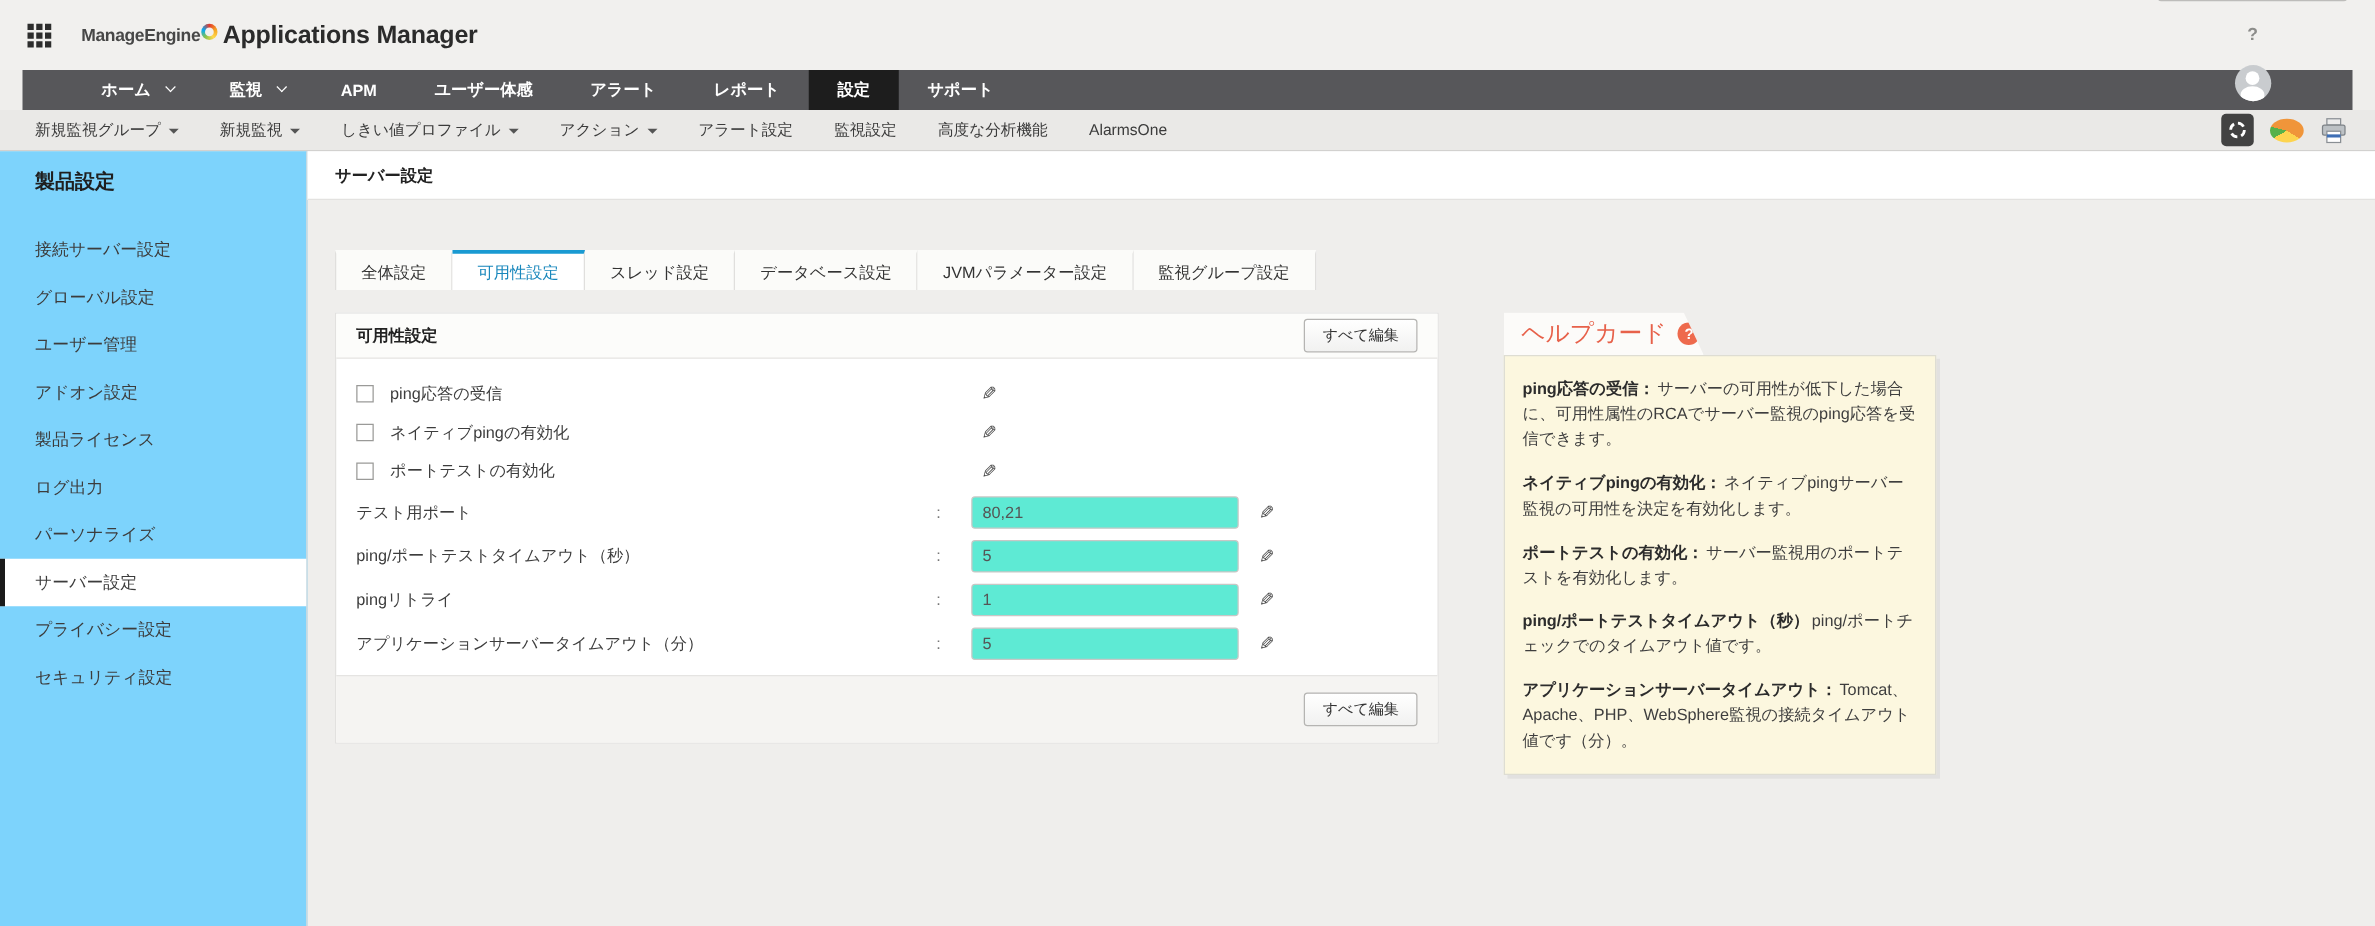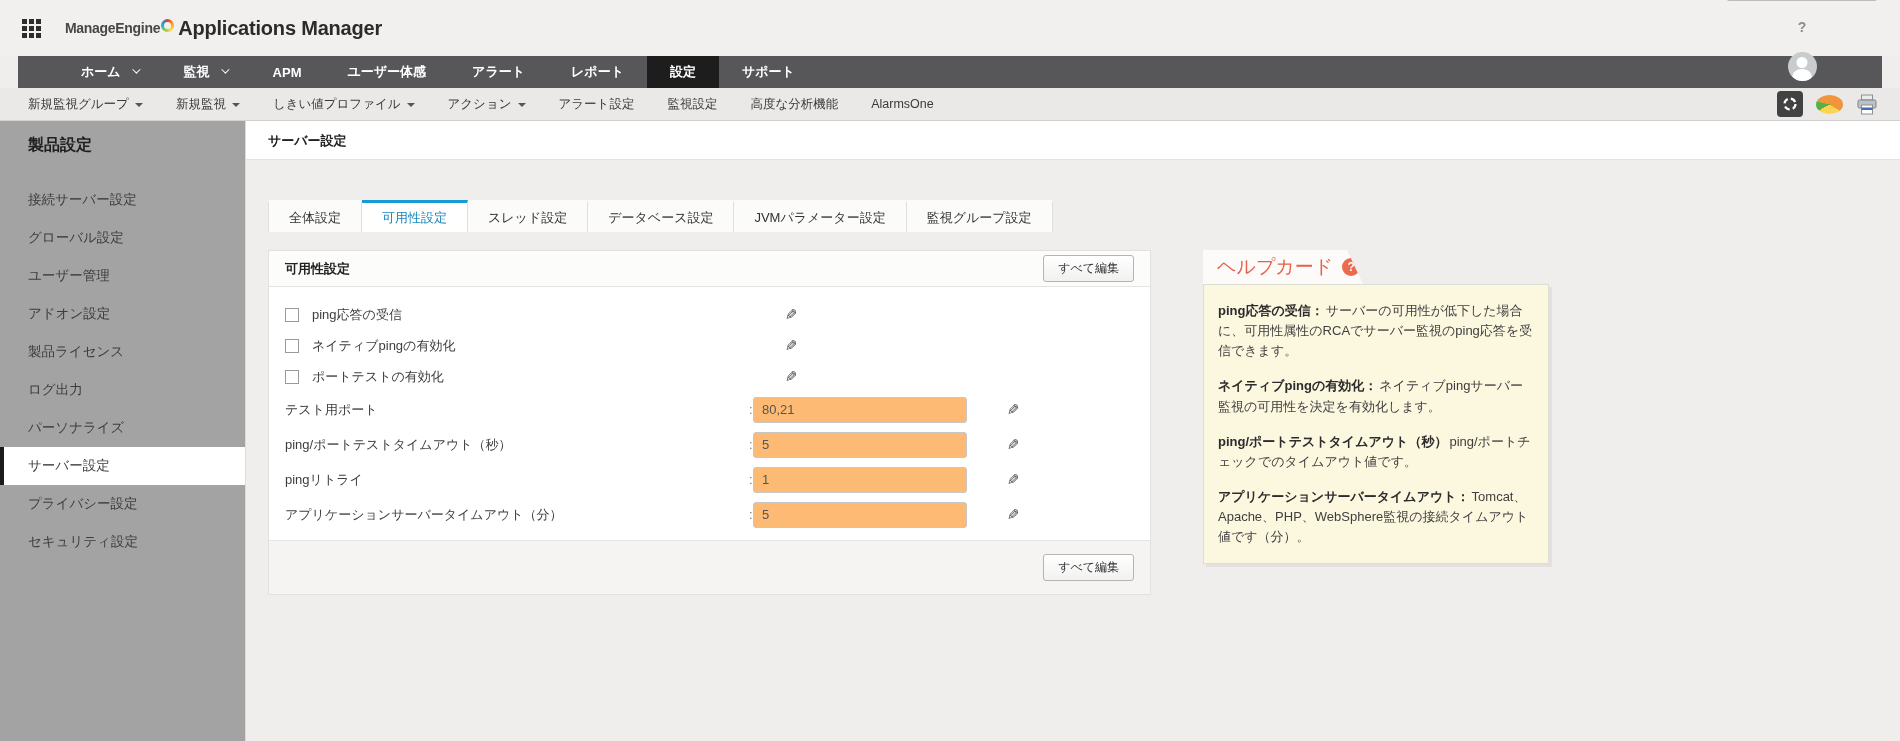--- a/index.html
+++ b/index.html
@@ -57,21 +57,21 @@
     border-top:4px solid #555; margin-top:2px; }
   .subnav-right { margin-left:auto; display:flex; align-items:center; gap:13px; }
   .shutter-btn { width:26px; height:26px; background:#424242; border-radius:4px; display:flex;
     align-items:center; justify-content:center; cursor:pointer; }
   .pie-btn { width:27px; height:19px; border-radius:50%; cursor:pointer;
     background:conic-gradient(from -40deg,#f0953a 0 45%,#fdd44f 45% 78%,#56b14a 78% 90%,#f0953a 90% 100%); }
   .print-btn { cursor:pointer; display:flex; }
 
   
   .layout { display:flex; height:620px; }
-  .sidebar { width:246px; background:#a3a3a3; border-right:1px solid #dcdbd9; padding-top:14px; flex:none; }
+  .sidebar { width:246px; background:#7dd3fc; border-right:1px solid #dcdbd9; padding-top:14px; flex:none; }
   .sidebar-title { font-size:16px; font-weight:700; color:#1f1f1f; padding-left:28px; }
   .sidebar-list { margin-top:25px; }
   .sidebar-item { height:38px; line-height:38px; padding-left:28px; font-size:13.5px; color:#3c3c3c;
     cursor:pointer; position:relative; }
   .sidebar-item.active { background:#fff; }
   .sidebar-item.active::before { content:""; position:absolute; left:0; top:0; bottom:0; width:4px; background:#1a1a1a; }
 
   .content { flex:1; display:flex; flex-direction:column; }
   .page-title-bar { height:39px; background:#fff; border-bottom:1px solid #e3e2e0; line-height:39px;
     padding-left:22px; font-size:13px; font-weight:700; color:#222; }
@@ -93,22 +93,22 @@
     border:1px solid #b5b4b2; border-radius:3px; padding:4px 14px; cursor:pointer; font-family:inherit; }
   .panel-rows { padding:12px 16px 8px 16px; }
   .cb-row { height:31px; display:flex; align-items:center; position:relative; }
   .checkbox { width:14px; height:14px; border:1px solid #9a9a98; background:#fff; margin-right:13px;
     cursor:pointer; flex:none; }
   .cb-label { font-size:13px; color:#3d3d3d; }
   .cb-row .pencil { position:absolute; left:500px; }
   .input-row { height:35px; display:flex; align-items:center; position:relative; }
   .in-label { font-size:13px; color:#3d3d3d; }
   .in-colon { position:absolute; left:464px; color:#777; font-size:13px; }
-  .in-input { position:absolute; left:468px; width:214px; height:26px; border:1px solid #c8c7c5;
-    border-radius:3px; font-size:13px; color:#555; padding:0 8px; background:#fdba74; font-family:inherit; outline:none; }
+  .in-input { position:absolute; left:492px; width:214px; height:26px; border:1px solid #c8c7c5;
+    border-radius:3px; font-size:13px; color:#555; padding:0 8px; background:#5eead4; font-family:inherit; outline:none; }
   .input-row .pencil { position:absolute; left:722px; }
   .pencil { font-size:15px; color:#4a4a4a; transform:scaleX(-1); display:inline-block; cursor:pointer;
     font-family:"DejaVu Sans",sans-serif; }
   .panel-footer { border-top:1px solid #e5e4e2; background:#f5f4f2; padding:13px 16px; display:flex;
     justify-content:flex-end; }
 
   
   .help-card { width:346px; margin-left:52px; }
   .help-tab { width:160px; height:34px; background:#fcfbf9; display:flex; align-items:center; gap:9px;
     padding-left:14px; cursor:pointer;
@@ -323,20 +323,23 @@
             <span class="help-q">?</span>
           </div>
           <div class="help-body">
             <p class="help-entry">
               <b>ping応答の受信：</b><span>サーバーの可用性が低下した場合に、可用性属性のRCAでサーバー監視のping応答を受信できます。</span>
             </p>
             <p class="help-entry">
               <b>ネイティブpingの有効化：</b><span>ネイティブpingサーバー監視の可用性を決定を有効化します。</span>
             </p>
             <p class="help-entry">
+              <b>ポートテストの有効化：</b><span>サーバー監視用のポートテストを有効化します。</span>
+            </p>
+            <p class="help-entry">
               <b>ping/ポートテストタイムアウト（秒）</b><span>ping/ポートチェックでのタイムアウト値です。</span>
             </p>
             <p class="help-entry">
               <b>アプリケーションサーバータイムアウト：</b><span>Tomcat、Apache、PHP、WebSphere監視の接続タイムアウト値です（分）。</span>
             </p>
           </div>
         </div>
       </div>
     </div>
   </div>

